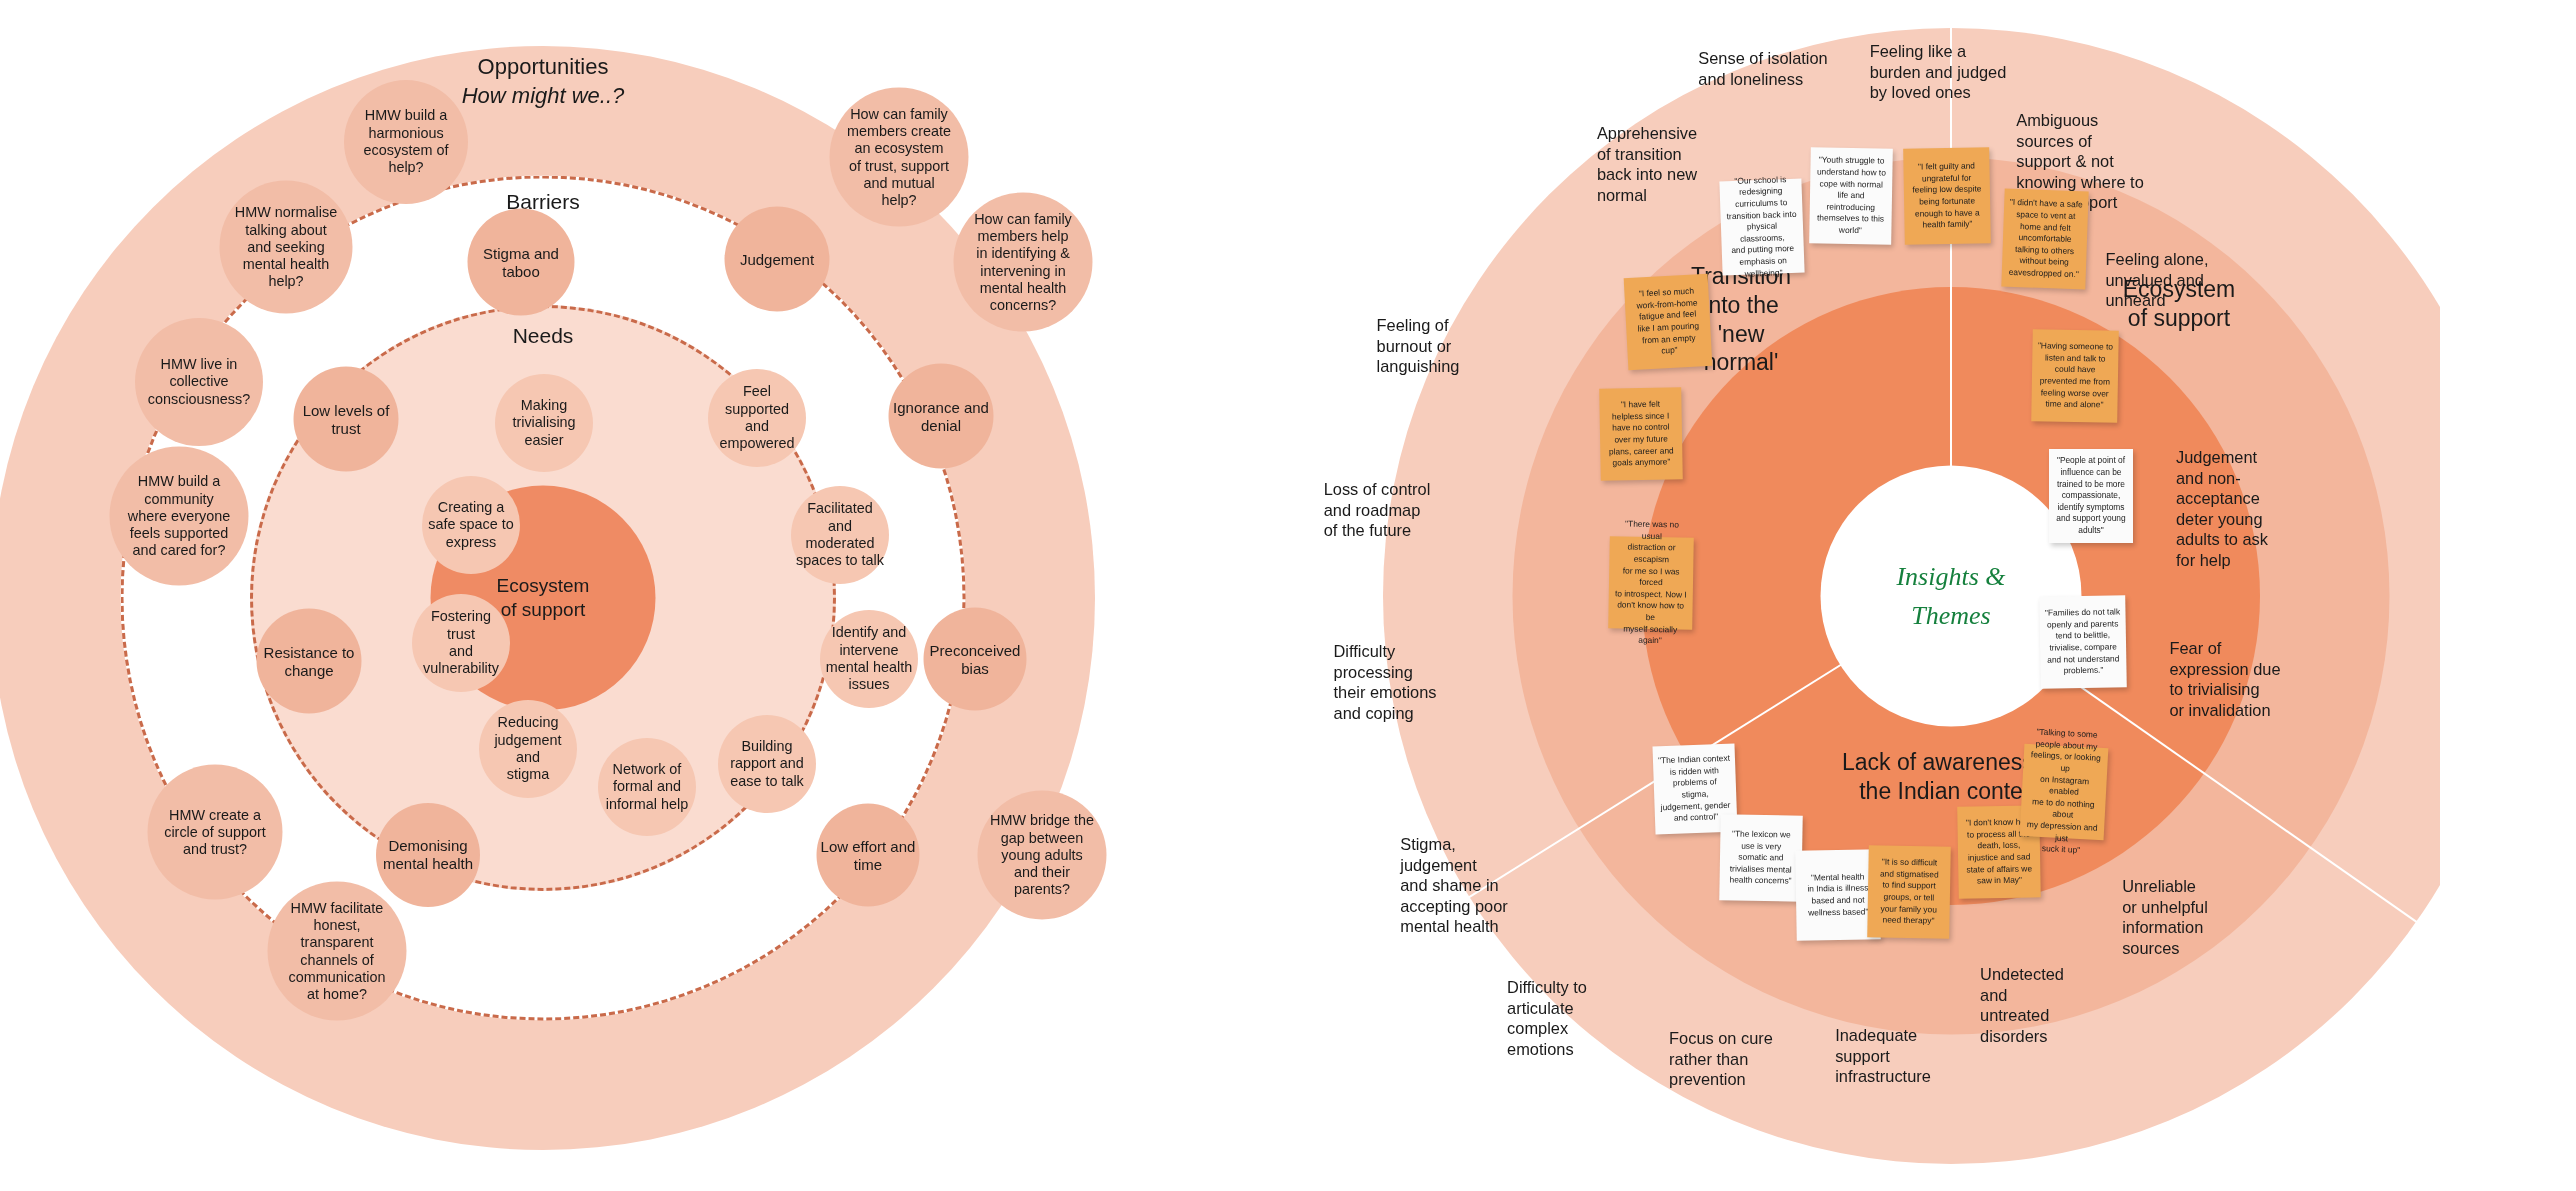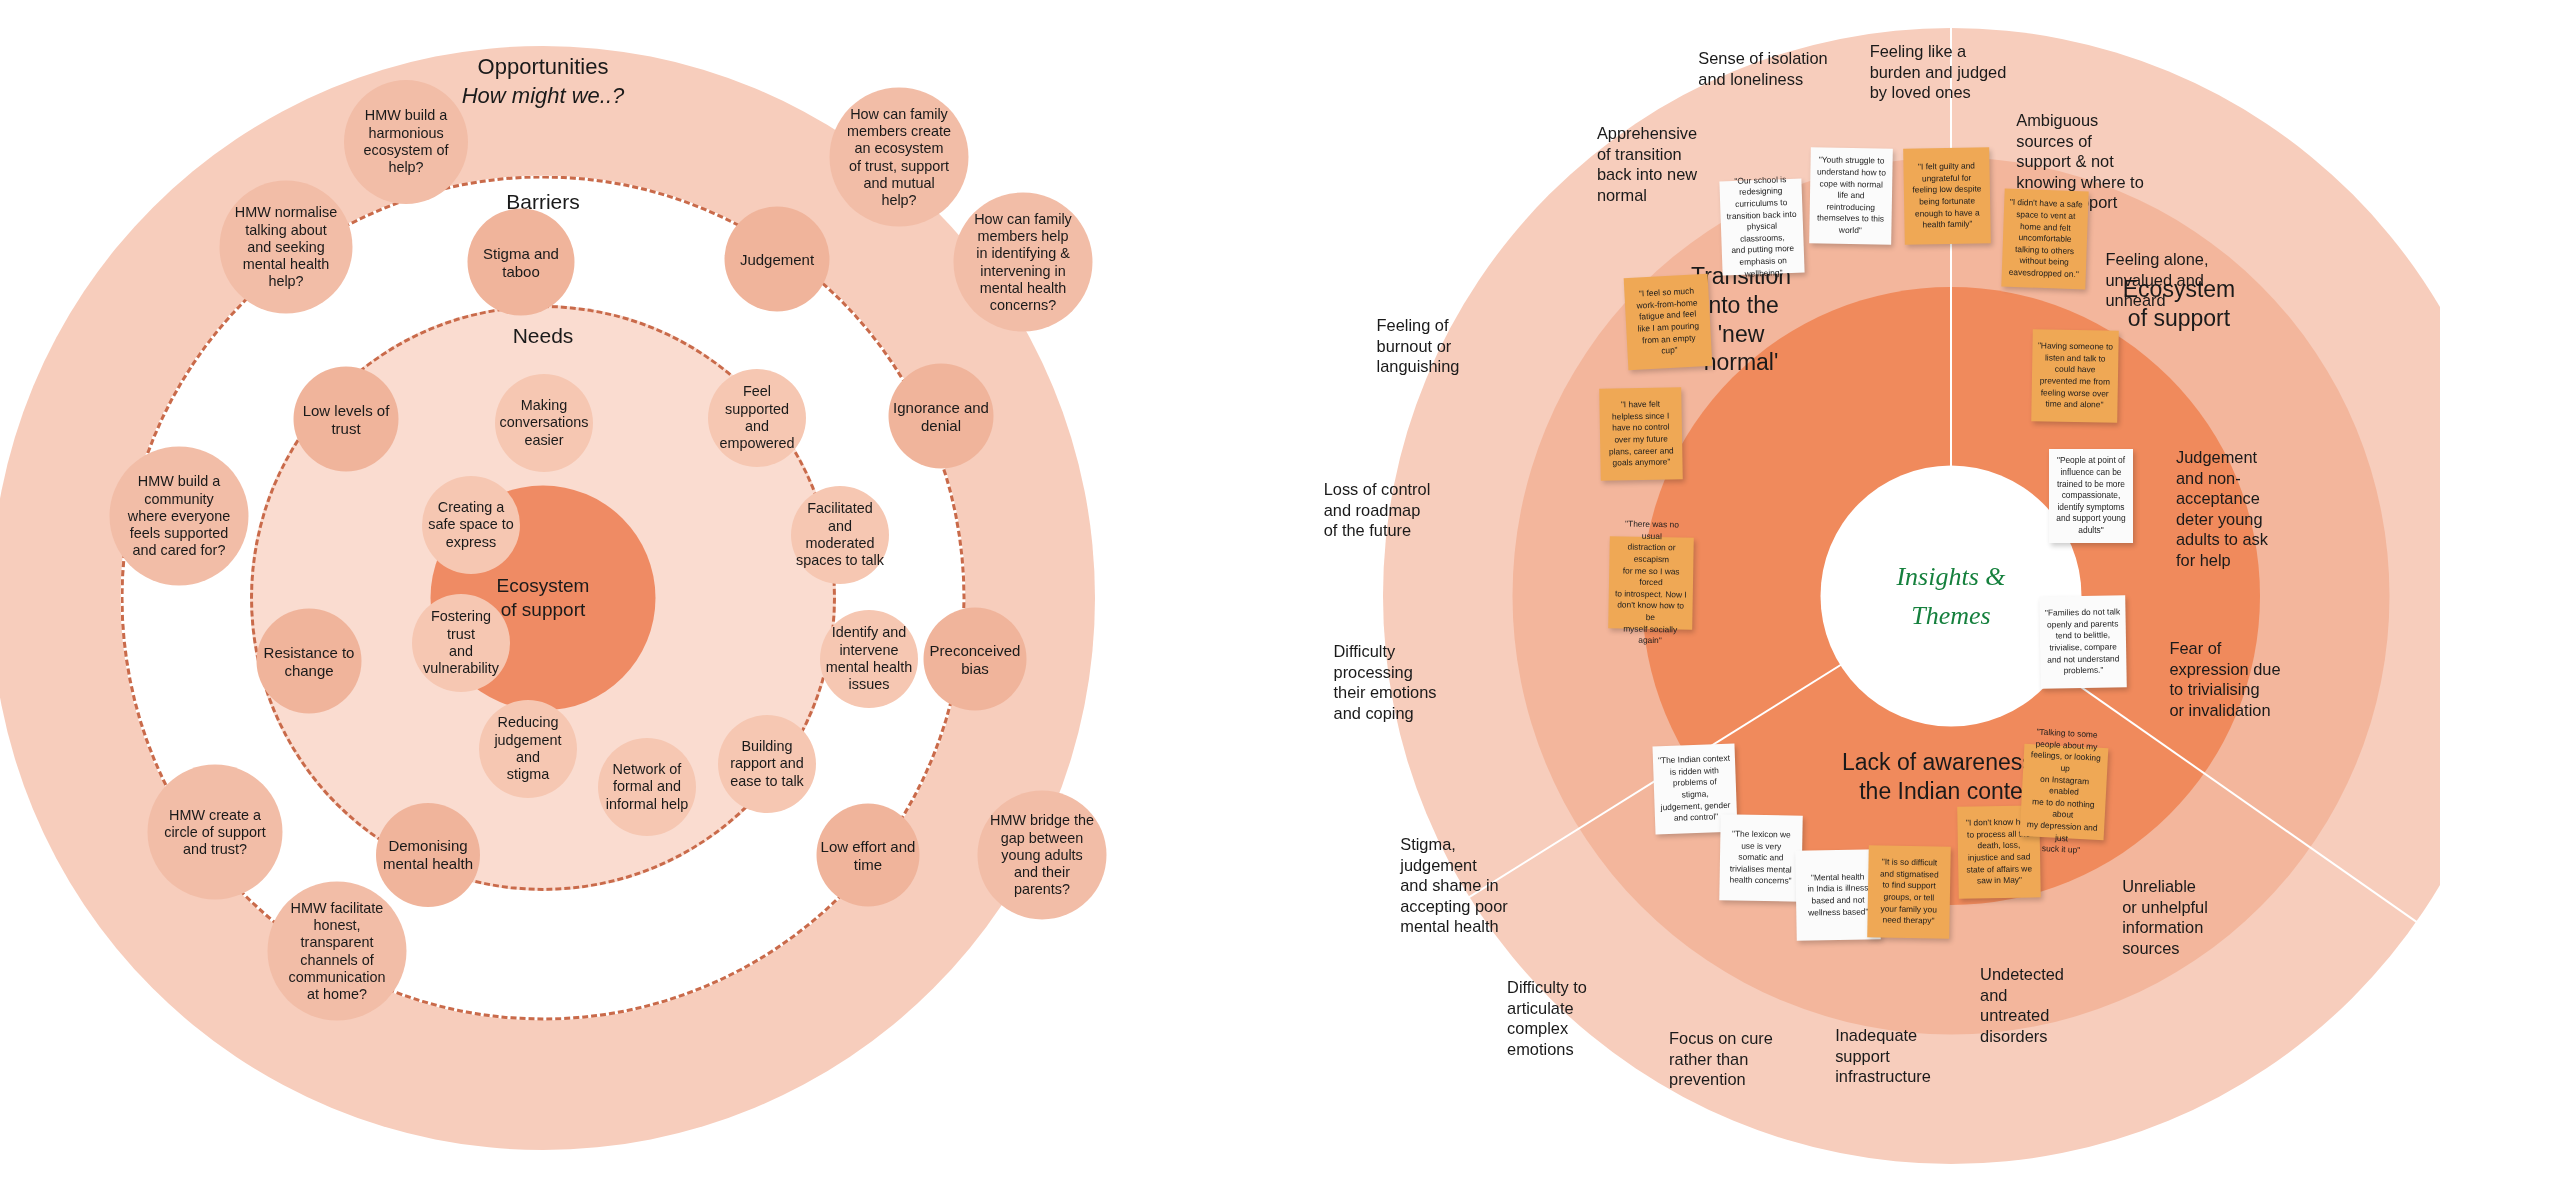--- a/index.html
+++ b/index.html
@@ -162,20 +162,23 @@
 
     <div class="bubble opp" style="left:406px;  top:142px; width:124px;  height:124px;">HMW build a
 harmonious
 ecosystem of
 help?</div>
     <div class="bubble opp" style="left:286px;  top:247px; width:133px;  height:133px;">HMW normalise
 talking about
 and seeking
 mental health
 help?</div>
+    <div class="bubble opp" style="left:199px;  top:382px; width:128px;  height:128px;">HMW live in
+collective
+consciousness?</div>
     <div class="bubble opp" style="left:179px;  top:516px; width:139px;  height:139px;">HMW build a
 community
 where everyone
 feels supported
 and cared for?</div>
     <div class="bubble opp" style="left:215px;  top:832px; width:135px;  height:135px;">HMW create a
 circle of support
 and trust?</div>
     <div class="bubble opp" style="left:337px;  top:951px; width:139px;  height:139px;">HMW facilitate
 honest,
@@ -211,21 +214,21 @@
     <div class="bubble bar" style="left:868px; top:855px; width:103px; height:103px;">Low effort and
 time</div>
     <div class="bubble bar" style="left:428px; top:855px; width:104px; height:104px;">Demonising
 mental health</div>
     <div class="bubble bar" style="left:309px; top:661px; width:105px; height:105px;">Resistance to
 change</div>
     <div class="bubble bar" style="left:346px; top:419px; width:105px; height:105px;">Low levels of
 trust</div>
 
     <div class="bubble need" style="left:544px; top:423px; width:98px; height:98px;">Making
-conversations
+trivialising
 easier</div>
     <div class="bubble need" style="left:757px; top:418px; width:98px; height:98px;">Feel
 supported and
 empowered</div>
     <div class="bubble need" style="left:840px; top:535px; width:98px; height:98px;">Facilitated and
 moderated
 spaces to talk</div>
     <div class="bubble need" style="left:837px; top:659px; width:98px; height:98px;margin-left:32px;">Identify and
 intervene
 mental health

